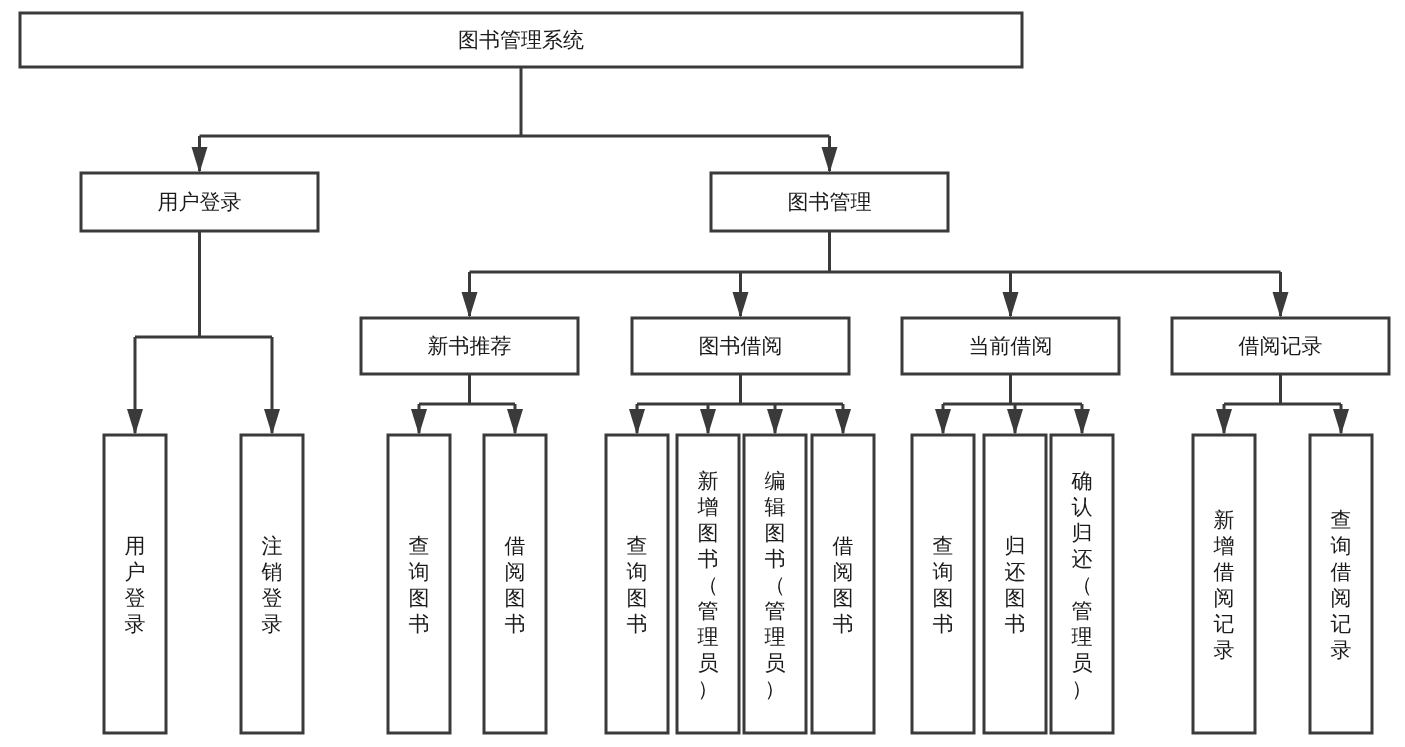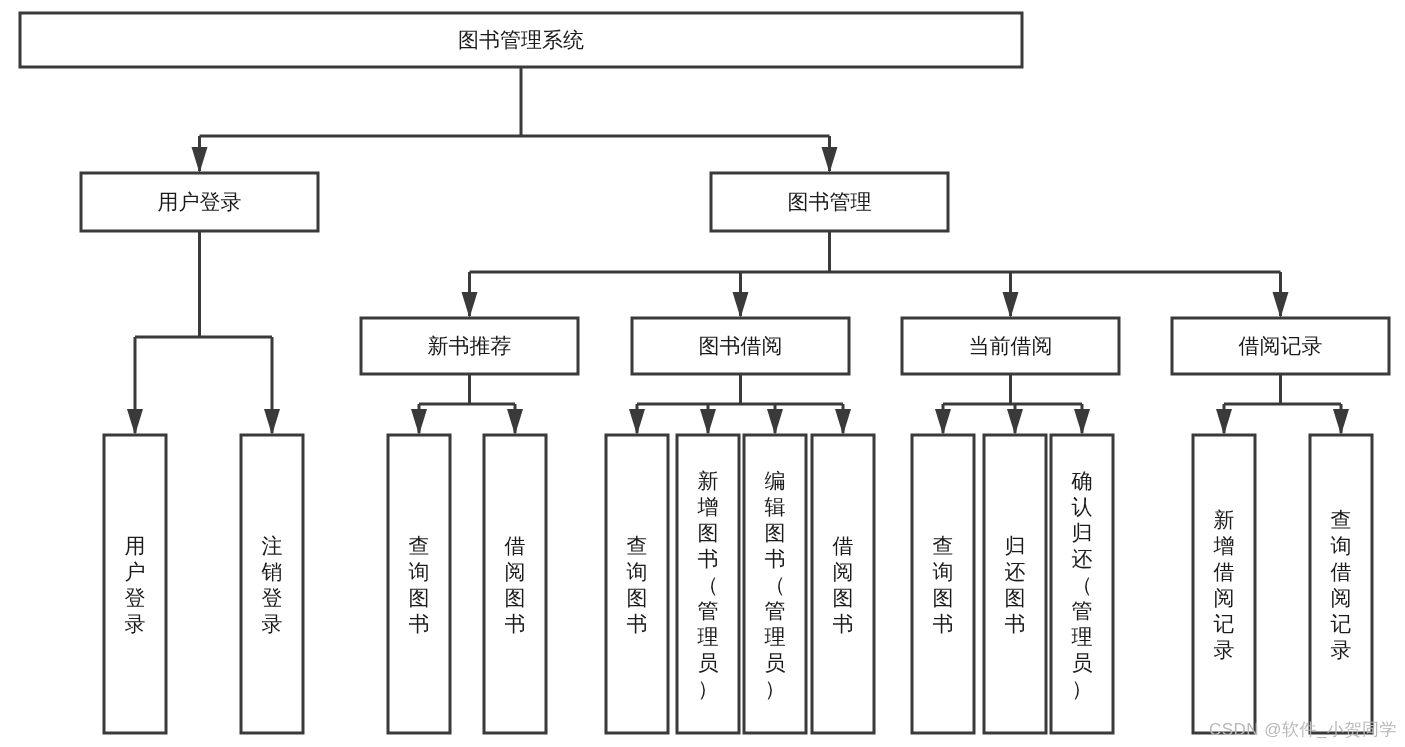--- a/index.html
+++ b/index.html
@@ -202,14 +202,13 @@
         <g>
           <rect x="1193" y="435" width="62" height="298" class="node-box"></rect>
           <text x="1224" y="527" class="node-label-v"><tspan x="1224" dy="0">新</tspan><tspan x="1224" dy="26">增</tspan><tspan x="1224" dy="26">借</tspan><tspan x="1224" dy="26">阅</tspan><tspan x="1224" dy="26">记</tspan><tspan x="1224" dy="26">录</tspan></text>
         </g>
         <g>
           <rect x="1310" y="435" width="62" height="298" class="node-box"></rect>
           <text x="1341" y="527" class="node-label-v"><tspan x="1341" dy="0">查</tspan><tspan x="1341" dy="26">询</tspan><tspan x="1341" dy="26">借</tspan><tspan x="1341" dy="26">阅</tspan><tspan x="1341" dy="26">记</tspan><tspan x="1341" dy="26">录</tspan></text>
         </g>
       </g>
   </svg>
-  <div class="watermark">CSDN @软件_小贺同学</div>
 </div>
 
 </body></html>

